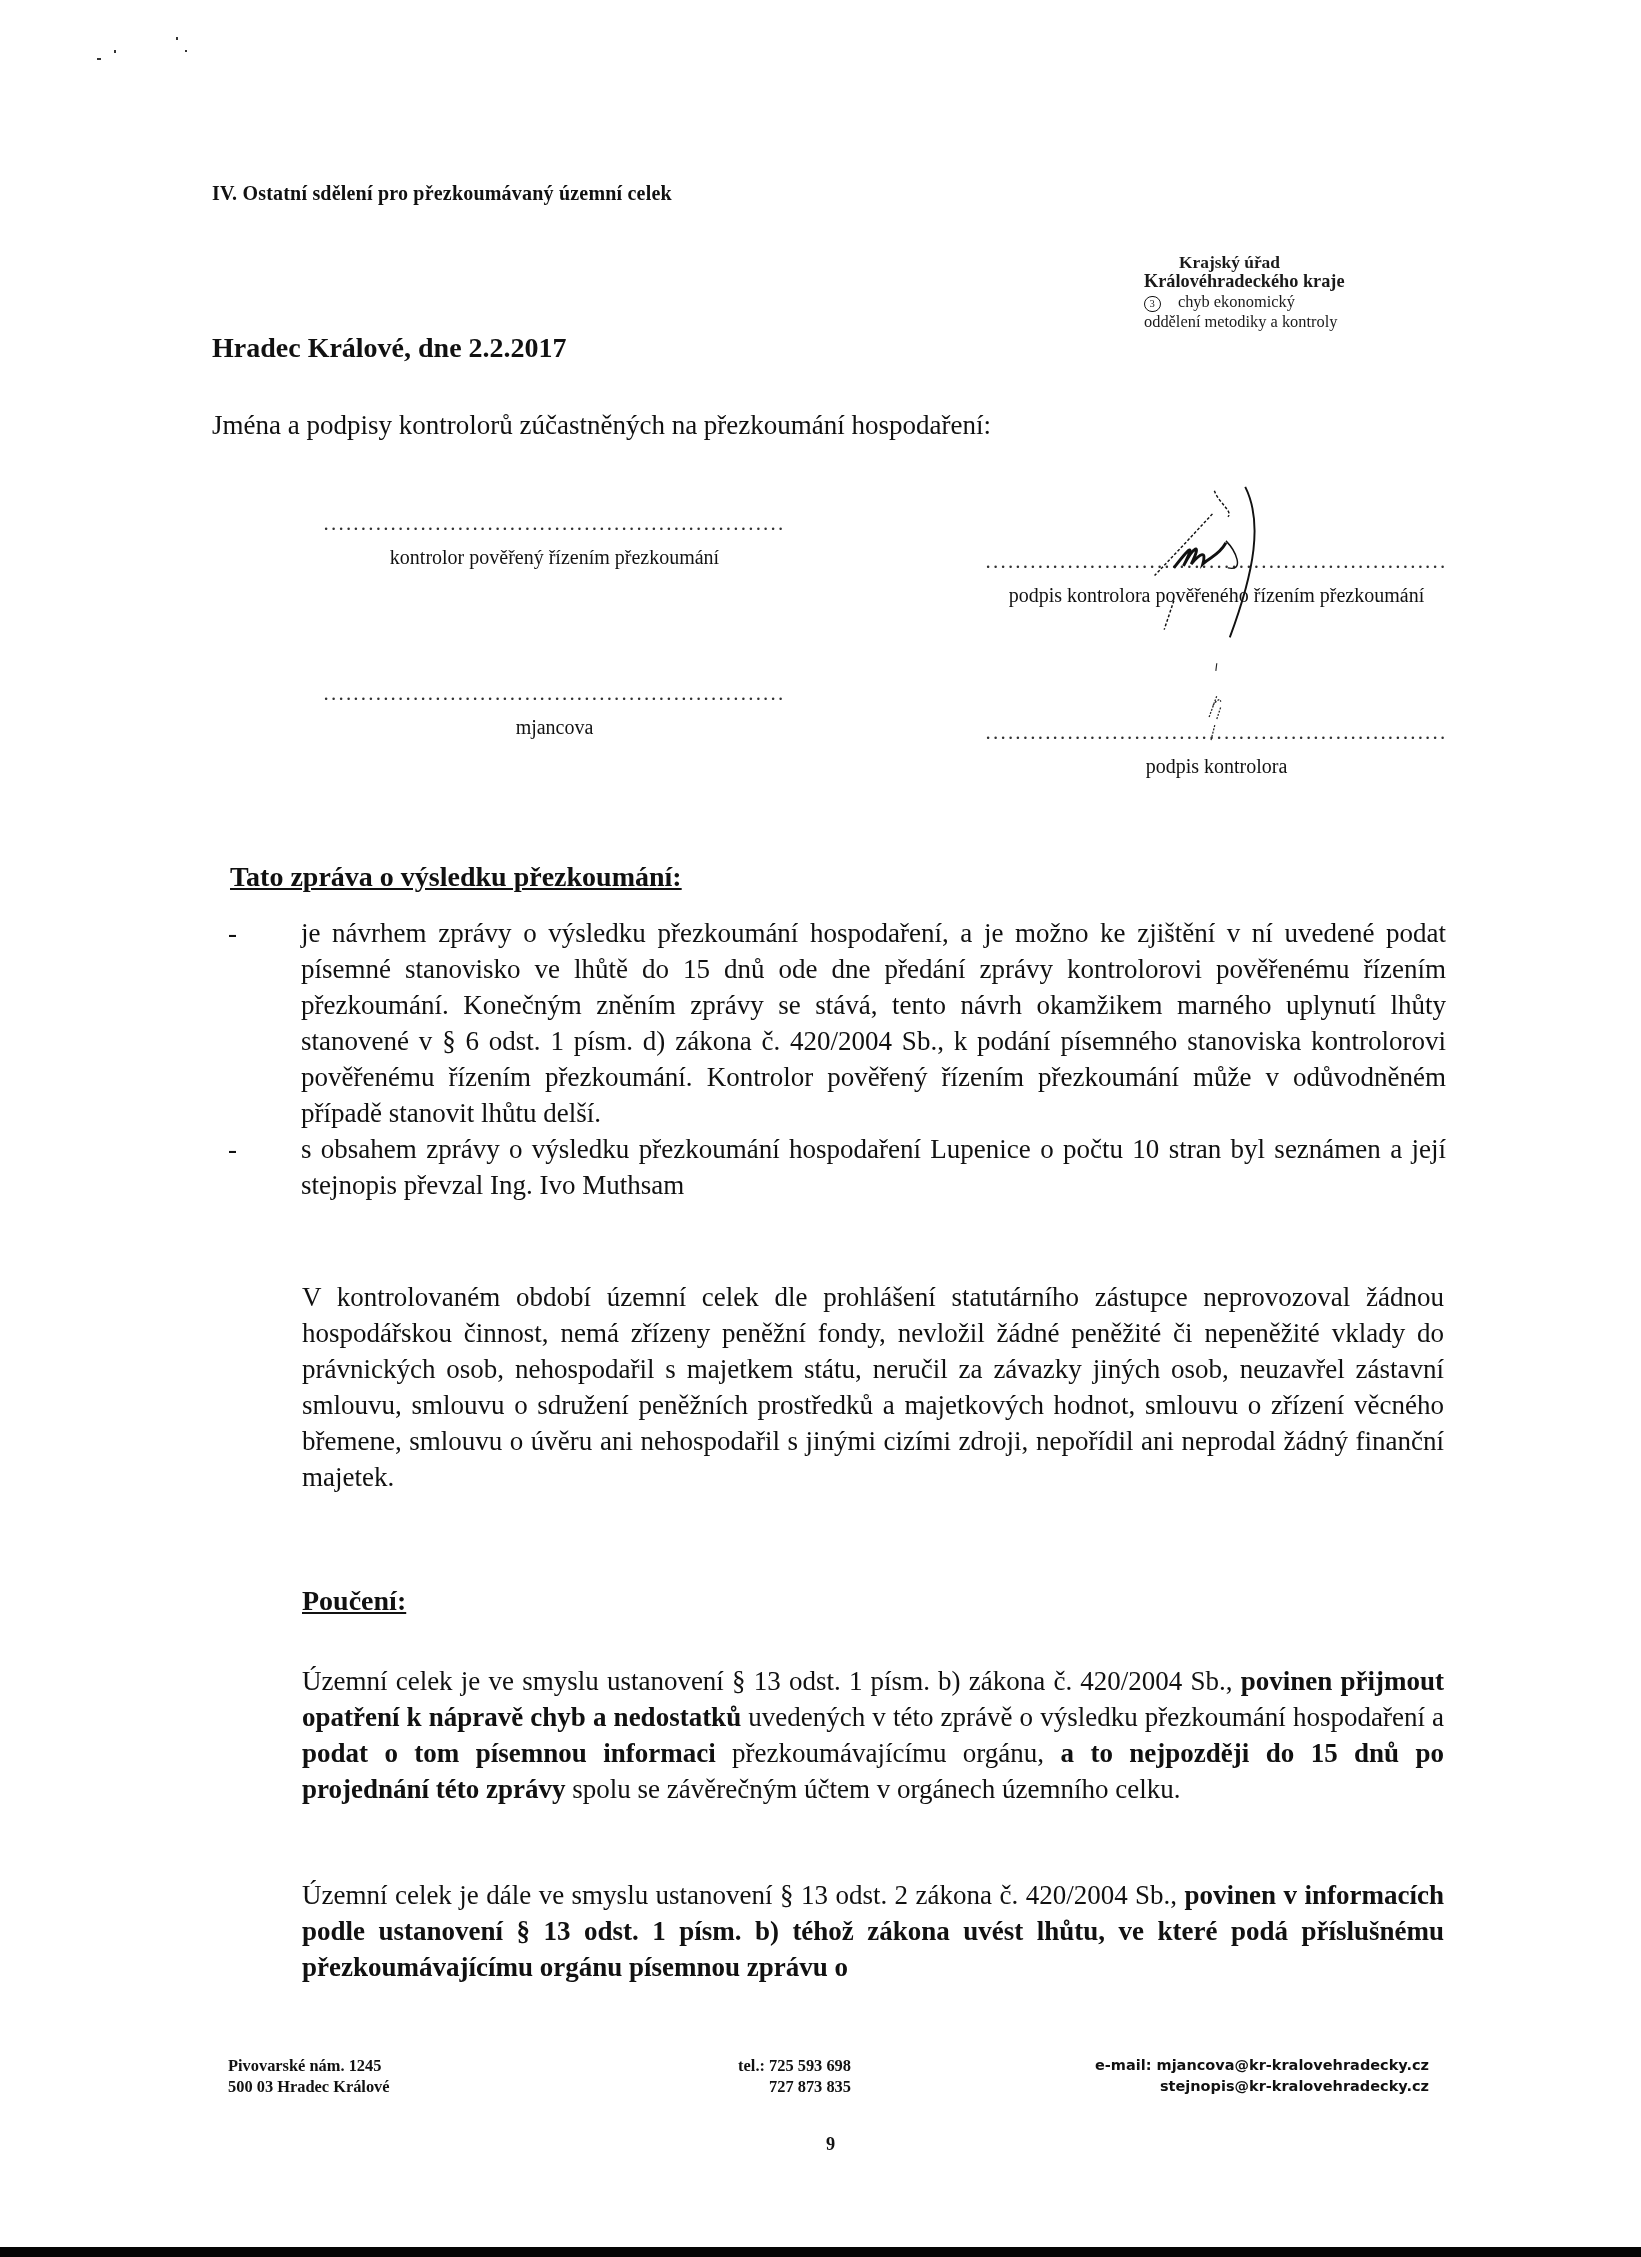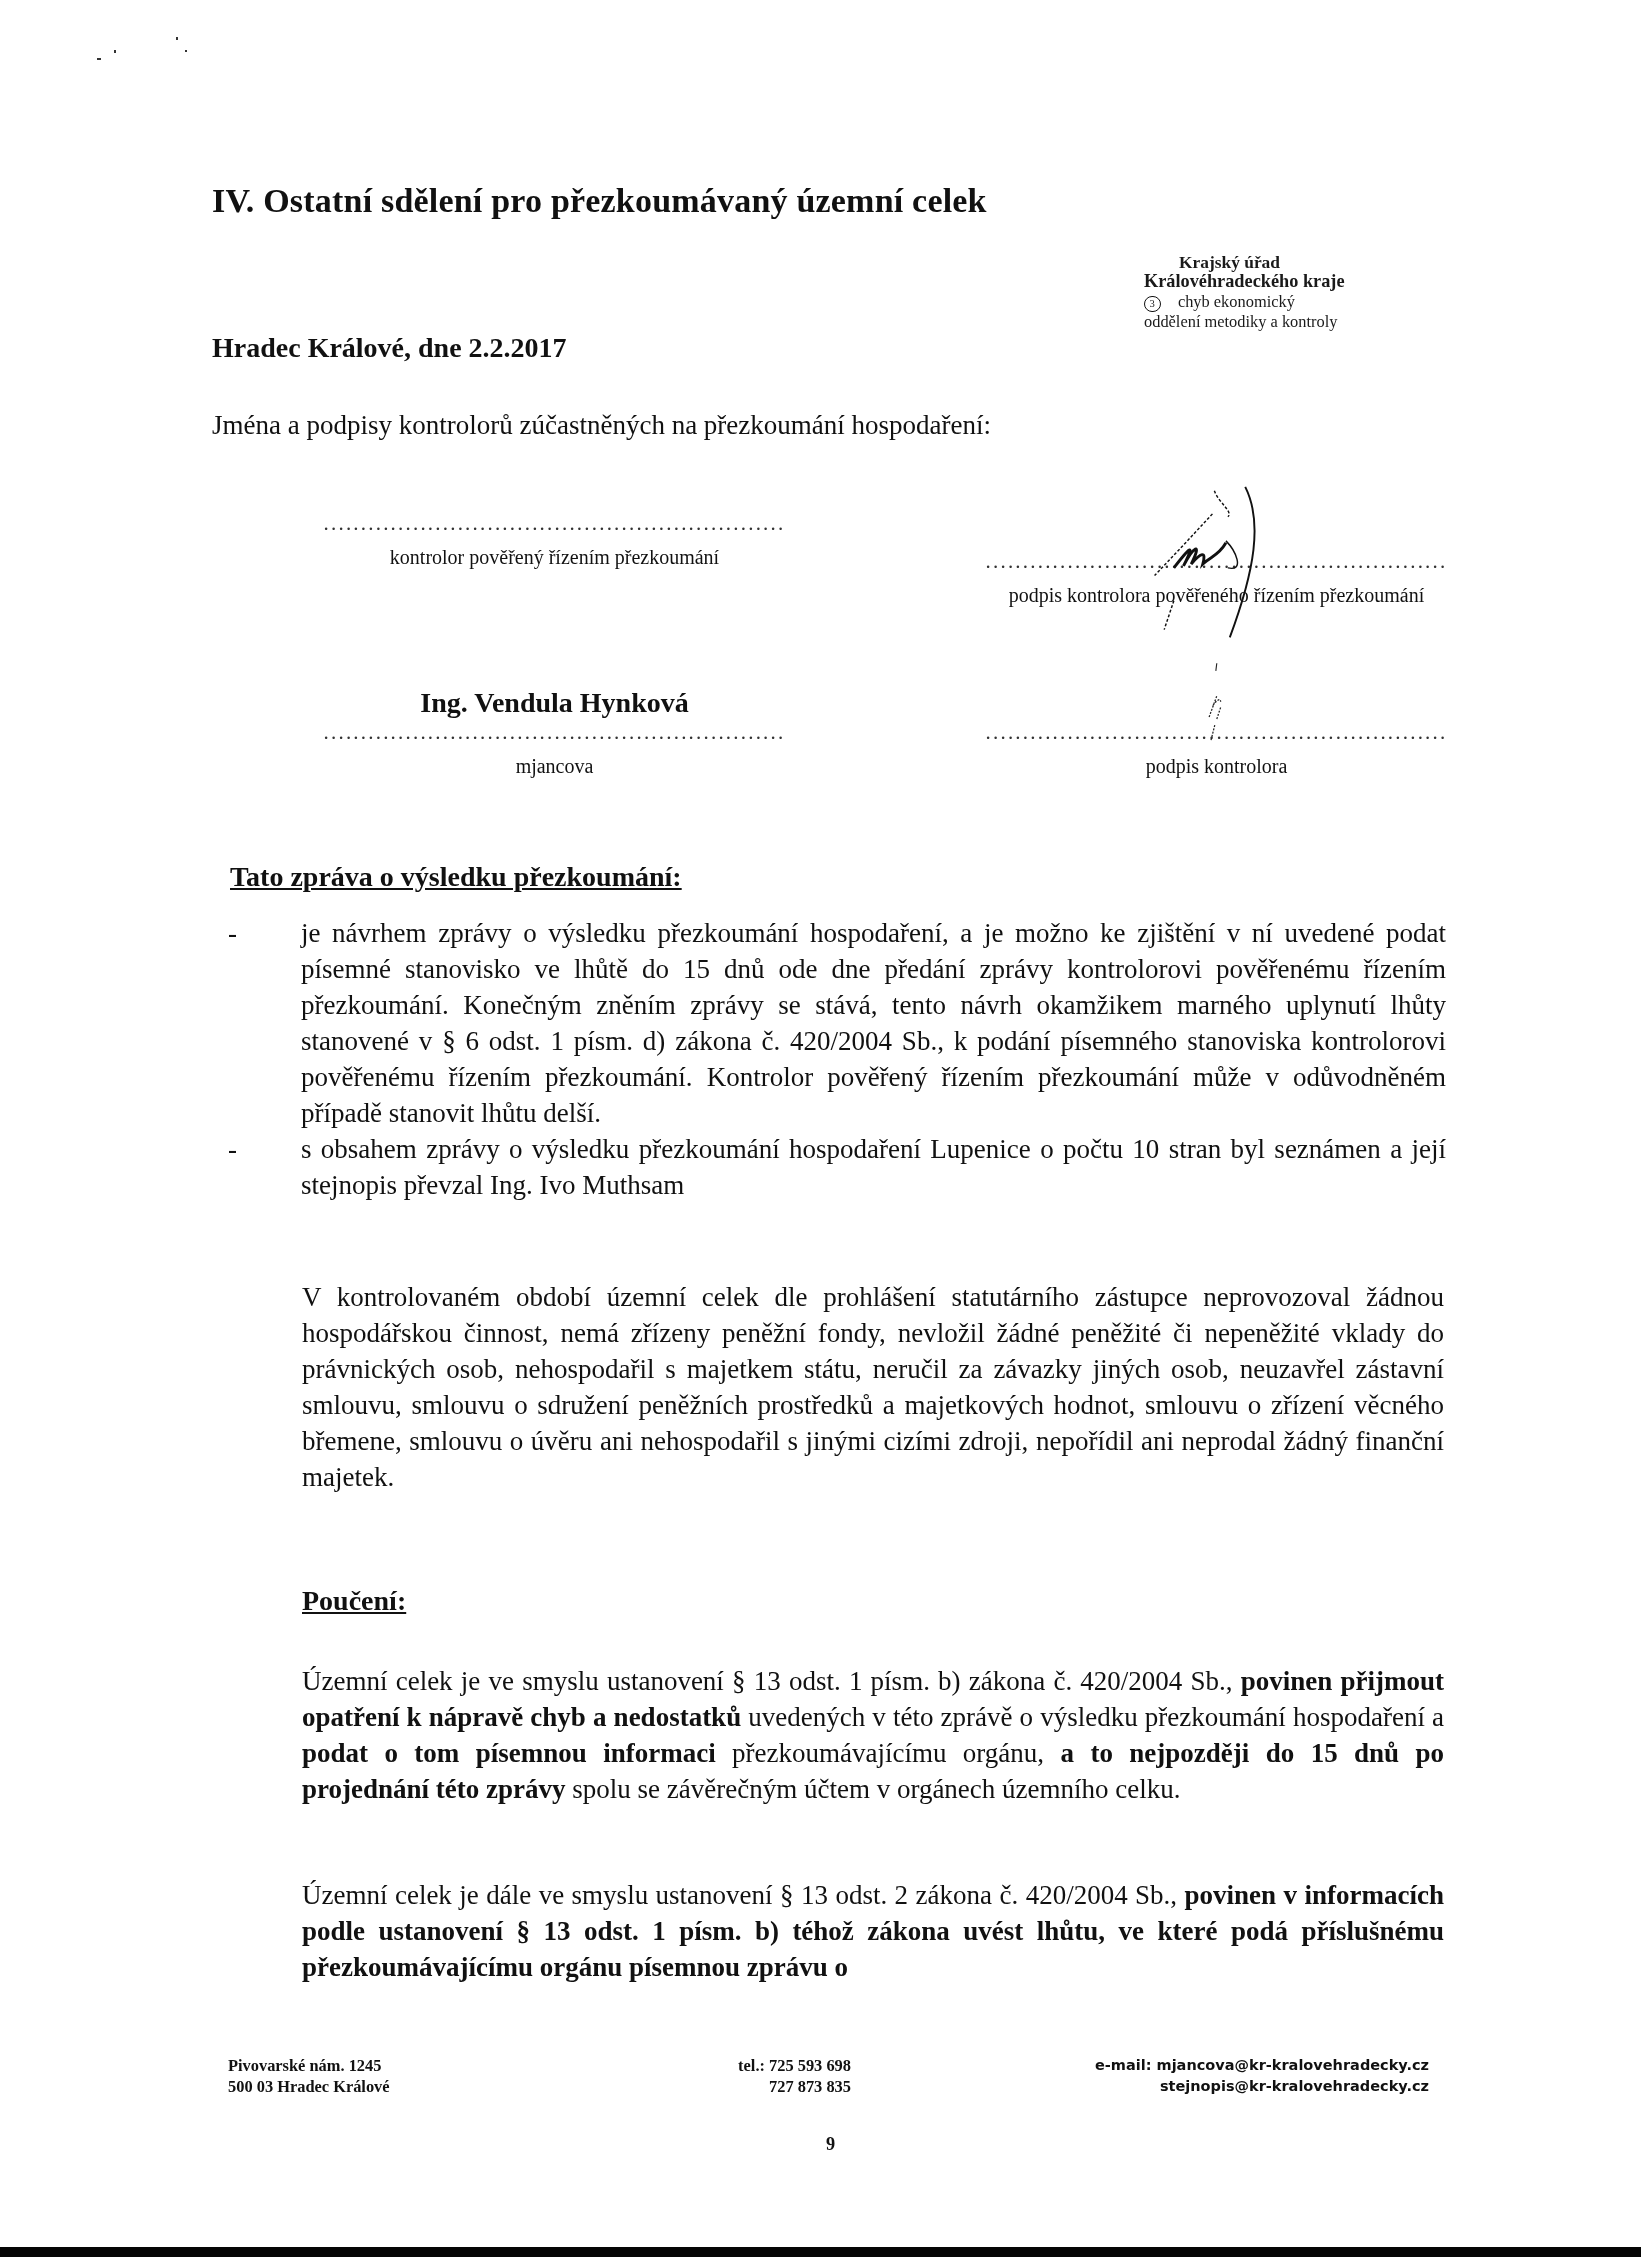--- a/index.html
+++ b/index.html
@@ -1,21 +1,21 @@
 <!DOCTYPE html>
 <html><head>
 <meta charset="utf-8">
 <style>
   html, body { margin: 0; padding: 0; background: #ffffff; }
   body {
     width: 1641px; height: 2257px; position: relative; overflow: hidden;
     font-family: "Liberation Serif", "DejaVu Serif", serif; color: #111111;
   }
   .abs { position: absolute; }
-  .section-title { left: 212px; top: 182px; font-size: 34px; font-weight: bold; letter-spacing: 0.2px; }
+  .section-title { left: 212px; top: 182px; font-size: 20px; font-weight: bold; letter-spacing: 0.2px; }
   .stamp { left: 1144px; top: 253px; width: 290px; font-family: Liberation Serif, serif; line-height: 19.3px; color: #1a1a1a; }
   .stamp .l1 { font-size: 17.4px; font-weight: bold; padding-left: 35px; }
   .stamp .l2 { font-size: 18.3px; font-weight: bold; }
   .stamp .l3 { font-size: 16.4px; }
   .stamp .l4 { font-size: 16.4px; }
   .stamp .circ { display: inline-block; width: 14.5px; height: 14.5px; border: 1.4px solid #111; border-radius: 50%; font-size: 10.6px; line-height: 14.5px; text-align: center; margin-right: 17.4px; }
   .date-line { left: 212px; top: 332px; font-size: 28px; font-weight: bold; }
   .intro { left: 212px; top: 410px; font-size: 27px; }
 
   .sig-block { position: absolute; text-align: center; }
@@ -80,21 +80,20 @@
 </div>
 <svg class="signature-svg" style="left:1110px;top:483px;" width="174" height="164" viewBox="0 0 180 170">
   <path d="M108 8 C 112 20, 128 30, 122 35 M106 32 L 80 60 L 46 96" fill="none" stroke="#111" stroke-width="1.5" stroke-dasharray="3,2"></path>
   <path d="M140 4 C 158 40, 150 90, 124 160" fill="none" stroke="#111" stroke-width="2"></path>
   <path d="M66 88 C 80 70, 90 58, 76 86 C 86 66, 96 60, 84 84 C 94 72, 100 70, 96 84 C 104 76, 112 76, 120 62" fill="none" stroke="#111" stroke-width="3"></path>
   <path d="M120 60 C 130 70, 140 92, 122 88" fill="none" stroke="#111" stroke-width="1.5"></path>
   <path d="M66 122 L 56 152" fill="none" stroke="#111" stroke-width="1.5" stroke-dasharray="3,2"></path>
 </svg>
 
 <div class="sig-block sig-left2">
-  <div class="sig-name">Ing. Vendula Hynková</div>
   <div class="dots">..............................................................</div>
   <div class="sig-role">mjancova</div>
 </div>
 <div class="sig-block sig-right2">
   <div class="dots">..............................................................</div>
   <div class="sig-role">podpis kontrolora</div>
 </div>
 <svg class="signature-svg" style="left:1188px;top:657px;" width="48" height="97" viewBox="0 0 50 100">
   <path d="M30 6 L 29 14" fill="none" stroke="#222" stroke-width="1.2"></path>
   <path d="M22 62 L 30 40 M26 50 C 30 44, 34 42, 34 46 M30 64 L 34 52 M24 86 L 28 70" fill="none" stroke="#222" stroke-width="1.3" stroke-dasharray="2,1.5"></path>

